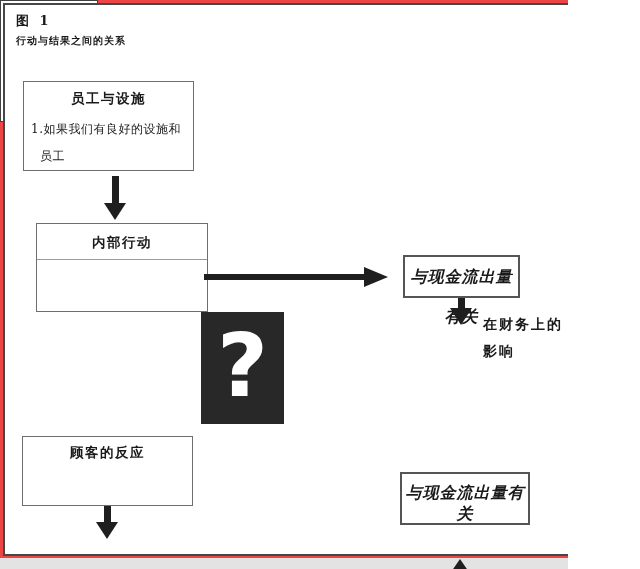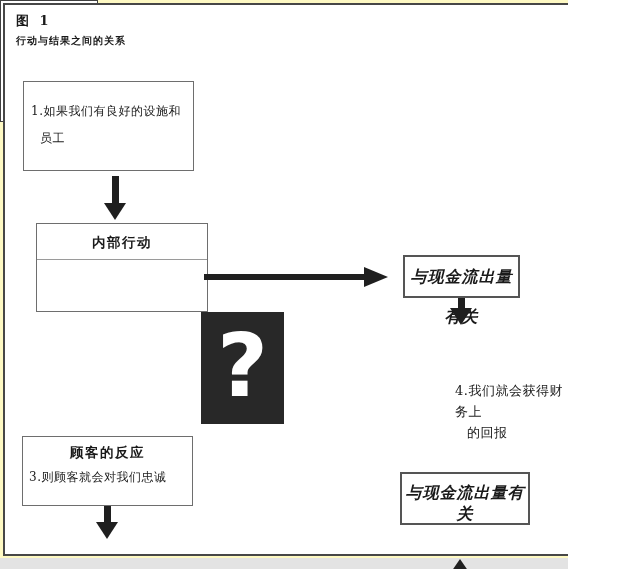--- a/index.html
+++ b/index.html
@@ -2,21 +2,21 @@
 <html style="--arrow: #1f1f1f; --question-bg: #282828; --question-fg: #ffffff; --box-border: #6e6e6e; --cash-border: #555555; --strategy-border: #404040; --outer-border: #474747; --bottom-strip: #e3e3e3; --text: #1a1a1a;"><head>
 <meta charset="utf-8">
 <style>
   :root{
     --arrow:#1f1f1f; --question-bg:#282828; --question-fg:#ffffff;
     --box-border:#6e6e6e; --cash-border:#555555; --strategy-border:#404040;
     --outer-border:#474747; --bottom-strip:#e3e3e3; --text:#1a1a1a;
   }
   *{margin:0;padding:0;box-sizing:border-box;}
   body{background:#fff;font-family:"DejaVu Serif","Liberation Serif",serif;color:var(--text);}
-  #canvas{position:relative;width:568px;height:569px;background:#fef9c3;overflow:hidden;}
+  #canvas{position:relative;width:568px;height:569px;background:#ef4444;overflow:hidden;}
   .frame{position:absolute;left:3px;top:3px;width:633px;height:553px;border:2px solid var(--outer-border);background:#fff;}
   .strip{position:absolute;left:0;top:558px;width:640px;height:11px;background:var(--bottom-strip);}
   .fig-label{position:absolute;left:16px;top:12px;font-size:13px;font-weight:bold;letter-spacing:3px;}
   .fig-title{position:absolute;left:16px;top:34px;font-size:10px;font-weight:bold;letter-spacing:1px;}
   .box{position:absolute;border:1px solid var(--box-border);background:#fff;}
   .box-title{text-align:center;font-weight:bold;font-size:13.5px;letter-spacing:1.5px;}
   .box-body{font-size:12px;letter-spacing:0.5px;line-height:27px;}
   .staff{left:23px;top:81px;width:171px;height:90px;padding-top:8px;}
   .staff .box-body{padding-left:7px;margin-top:8px;}
   .internal{left:36px;top:223px;width:172px;height:89px;}
@@ -47,20 +47,21 @@
 <body>
 
 <div id="canvas">
   <div class="frame"></div>
   <div class="strip"></div>
 
   <div class="fig-label">图 1</div>
   <div class="fig-title">行动与结果之间的关系</div>
 
   <div class="box staff">
+    <div class="box-title">员工与设施</div>
     <div class="box-body">
       <div>1.如果我们有良好的设施和</div>
       <div class="indent">员工</div>
     </div>
   </div>
 
   <div class="arrow">
     <div class="stem-v" style="left:112px;top:176px;height:28px;"></div>
     <div class="head-down" style="left:104px;top:203px;"></div>
   </div>
@@ -76,46 +77,43 @@
 
   <div class="cash cash-top">
     <span>与现金流出量有关</span>
   </div>
 
   <div class="arrow">
     <div class="stem-v" style="left:458px;top:298px;height:11px;"></div>
     <div class="head-down" style="left:450px;top:308px;"></div>
   </div>
 
-  <div class="fin-body">
-    <div>4.我们就会获得财务上</div>
-    <div class="indent">的回报</div>
+  <div class="fin-heading">
+    <div>在财务上的</div>
+    <div>影响</div>
   </div>
 
   <div class="question">
     <span>?</span>
   </div>
 
   <div class="strategy">
     <div class="strategy-title">战略</div>
     <div class="strategy-line">（为什么顾</div>
     <div class="strategy-line">客们经常光</div>
     <div class="strategy-line">顾本店）</div>
   </div>
 
   <div class="arrow">
     <div class="stem-v" style="left:104px;top:377px;height:24px;"></div>
     <div class="head-down" style="left:96px;top:400px;"></div>
   </div>
 
   <div class="box customer">
     <div class="box-title">顾客的反应</div>
-    <div class="box-body">
-      <div>3.则顾客就会对我们忠诚</div>
-    </div>
   </div>
 
   <div class="arrow">
     
     
   </div>
 
   <div class="cash cash-bottom">
     <span>与现金流出量有关</span>
   </div>

